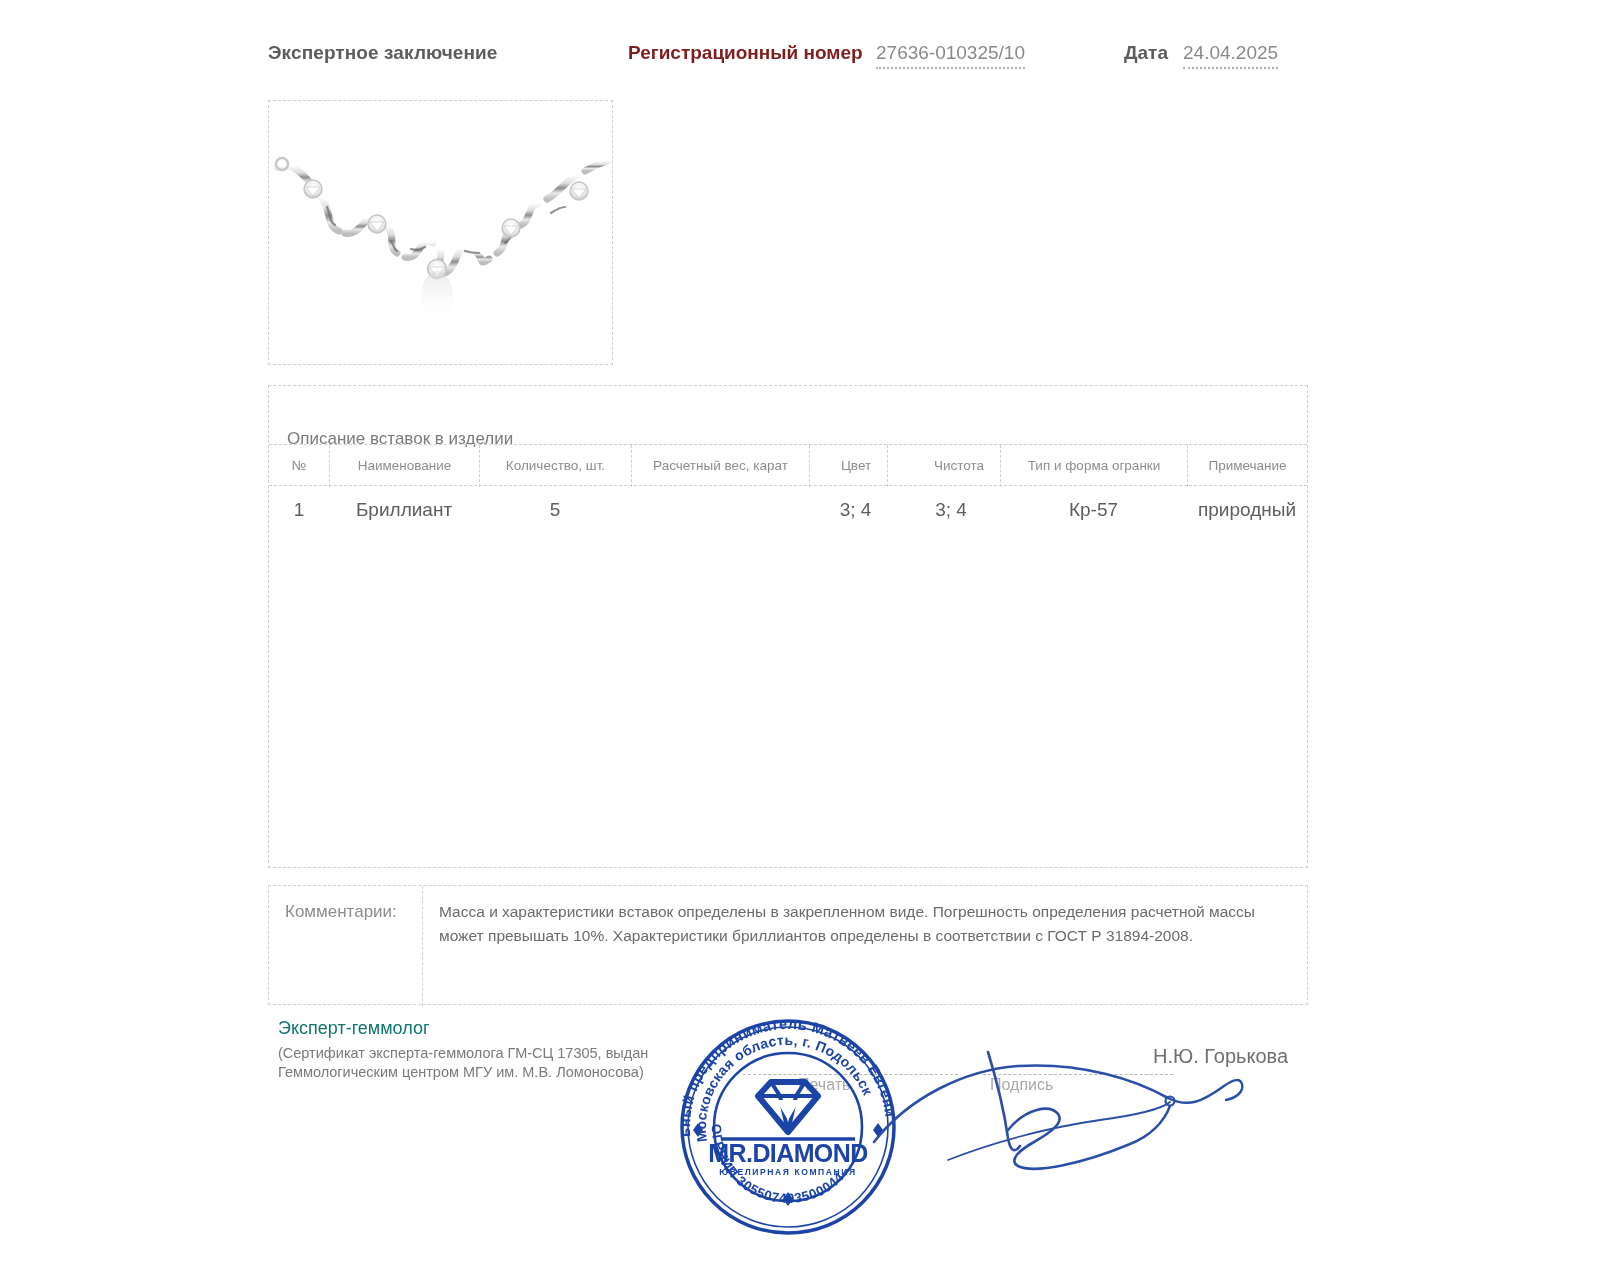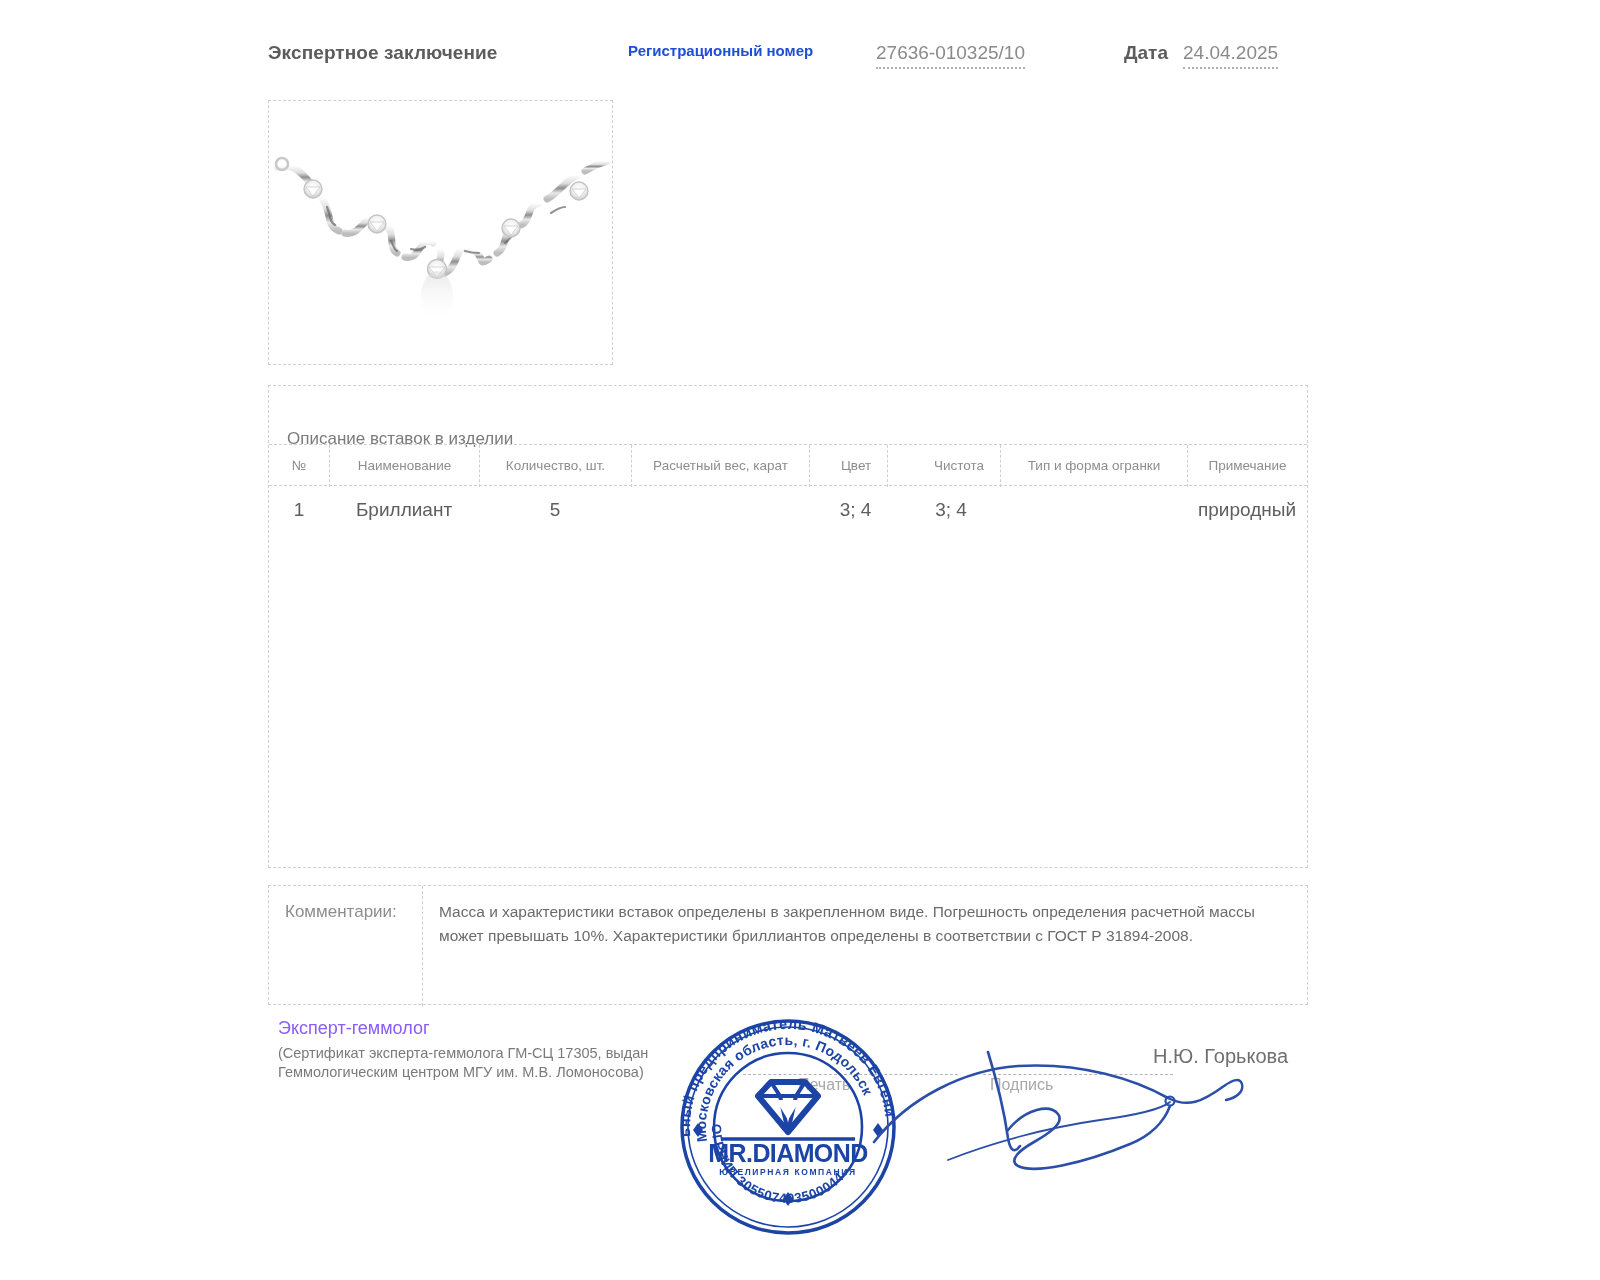--- a/index.html
+++ b/index.html
@@ -33,23 +33,23 @@
     position: absolute;
     left: 0; top: 4px;
     font-size: 19px;
     font-weight: bold;
     color: #5c5c5c;
     letter-spacing: 0.1px;
   }
   .hdr-reg-label {
     position: absolute;
     left: 360px; top: 4px;
-    font-size: 15px;
+    font-size: 19px;
     font-weight: bold;
-    color: #1d4ed8;
+    color: #7f1d1d;
     text-align: right;
   }
   .hdr-reg-value {
     position: absolute;
     left: 608px; top: 4px;
     font-size: 19px;
     color: #8a8a8a;
     padding-bottom: 3px;
     border-bottom: 2px dotted #b0b0b0;
   }
@@ -199,21 +199,21 @@
   
   .footer {
     position: absolute;
     left: 268px; top: 1012px;
     width: 1040px; height: 240px;
   }
   .expert-title {
     position: absolute;
     left: 10px; top: 6px;
     font-size: 18px;
-    color: #8b5cf6;
+    color: #0f766e;
     white-space: nowrap;
   }
   .expert-cert {
     position: absolute;
     left: 10px; top: 32px;
     width: 400px;
     font-size: 14.5px;
     line-height: 19px;
     color: #7a7a7a;
   }
@@ -361,20 +361,21 @@
         <div class="th" style="left:731px;width:187px;">Тип и форма огранки</div>
         <div class="th" style="left:918px;width:120px;">Примечание</div>
       </div>
 
       <div class="tbl-row">
         <div class="td" style="left:0px;width:60px;">1</div>
         <div class="td" style="left:60px;width:150px;">Бриллиант</div>
         <div class="td" style="left:210px;width:152px;">5</div>
         <div class="td" style="left:540px;width:93px;">3; 4</div>
         <div class="td" style="left:633px;width:98px;">3; 4</div>
+        <div class="td" style="left:731px;width:187px;">Кр-57</div>
         <div class="td" style="left:918px;width:120px;">природный</div>
       </div>
     </div>
   </div>
 
   <div class="comments-box">
     <div class="comments-divider"></div>
     <div class="comments-label">Комментарии:</div>
     <div class="comments-text">Масса и характеристики вставок определены в закрепленном виде. Погрешность определения расчетной массы может превышать 10%. Характеристики бриллиантов определены в соответствии с ГОСТ Р 31894-2008.</div>
   </div>

